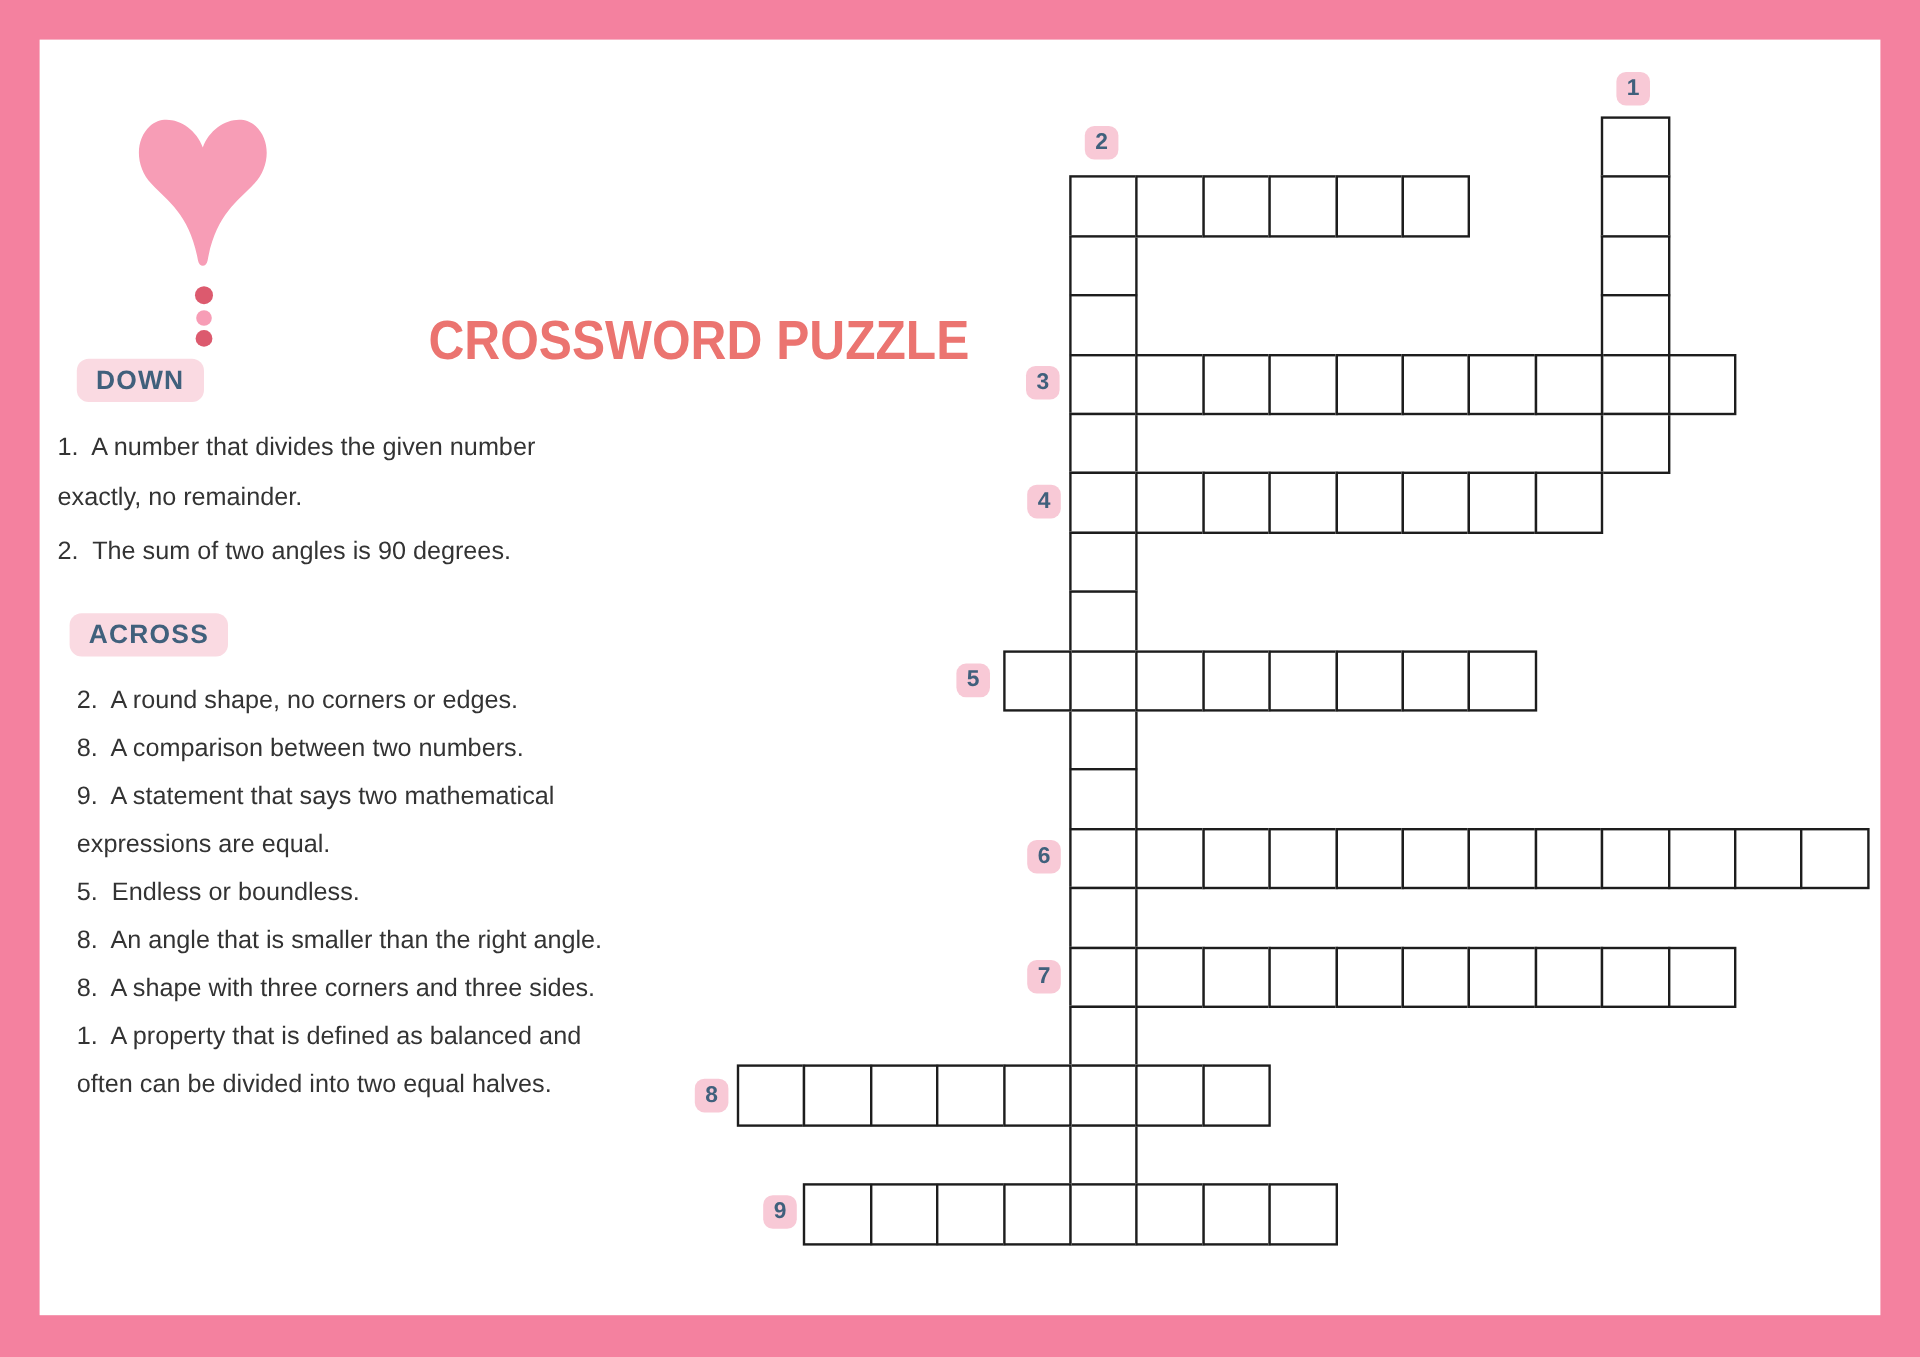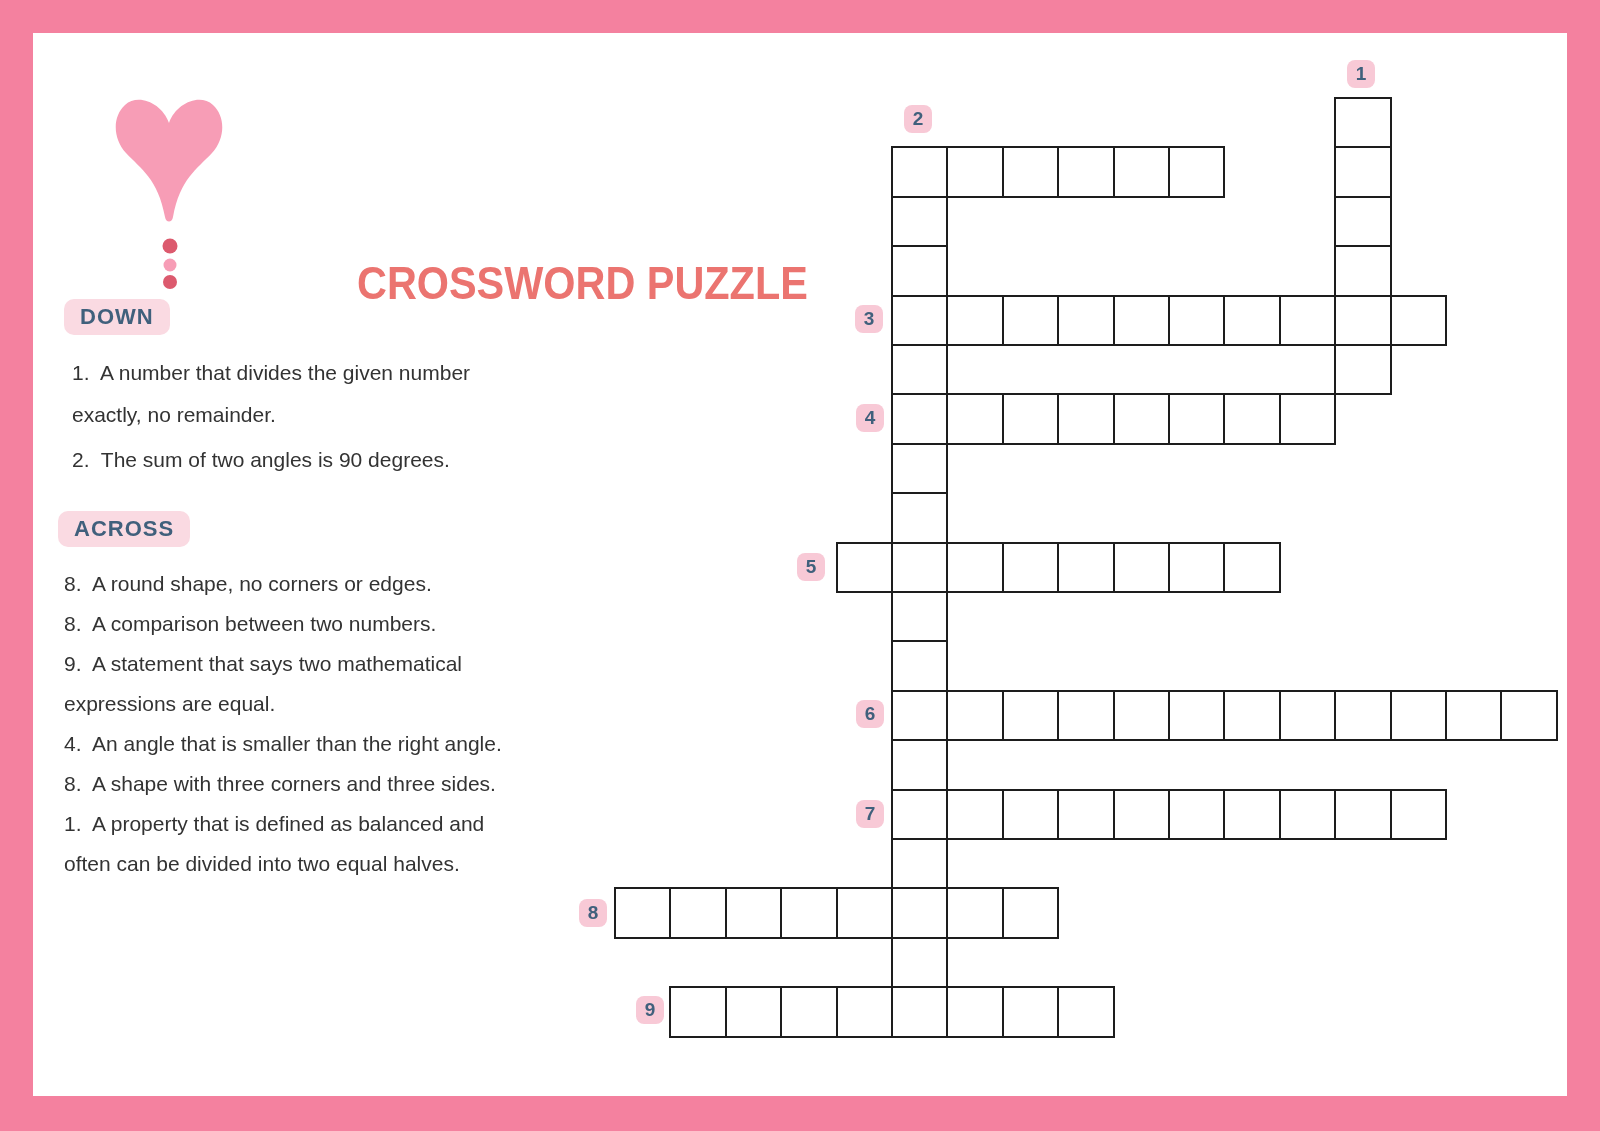--- a/index.html
+++ b/index.html
@@ -15,21 +15,21 @@
   .page-subtitle{position:absolute;left:337px;top:256px;width:400px;text-align:center;
     font-weight:bold;font-size:46px;color:#eb7470;letter-spacing:0px;
     transform:scaleX(0.9);transform-origin:center;white-space:nowrap;}
 
   
   .pill{position:absolute;display:inline-block;background:#fadae2;border-radius:10px;
     padding:5px 16px;font-size:22px;font-weight:bold;color:#40607c;letter-spacing:1px;}
   #pill-down{left:64px;top:299px;}
   #pill-across{left:58px;top:511px;}
   .clues{position:absolute;width:590px;color:#333;font-size:21px;}
-  #clues-down{left:72px;top:352px;}
+  #clues-down{left:48px;top:352px;}
   #clues-down .clue{line-height:42px;margin-bottom:3px;}
   #clues-across{left:64px;top:564px;}
   #clues-across .clue{line-height:40px;}
   .clue{white-space:pre-wrap;}
 
   
   .cell{position:absolute;box-sizing:border-box;background:#fff;border:2px solid #1d1d1d;}
   .badge{position:absolute;width:28px;height:28px;border-radius:8px;background:#f8c9d6;
     color:#40607c;font-size:19px;font-weight:bold;display:flex;align-items:center;
     justify-content:center;}
@@ -60,25 +60,26 @@
 
   <div class="pill" id="pill-down">DOWN</div>
   <div class="clues" id="clues-down">
       <div class="clue">1.  A number that divides the given number
 exactly, no remainder.</div>
       <div class="clue">2.  The sum of two angles is 90 degrees.</div>
     </div>
 
   <div class="pill" id="pill-across">ACROSS</div>
   <div class="clues" id="clues-across">
-      <div class="clue">8.  A round shape, no corners or edges.</div>
+      <div class="clue">2.  A round shape, no corners or edges.</div>
       <div class="clue">8.  A comparison between two numbers.</div>
       <div class="clue">9.  A statement that says two mathematical
 expressions are equal.</div>
-      <div class="clue">4.  An angle that is smaller than the right angle.</div>
+      <div class="clue">5.  Endless or boundless.</div>
+      <div class="clue">8.  An angle that is smaller than the right angle.</div>
       <div class="clue">8.  A shape with three corners and three sides.</div>
       <div class="clue">1.  A property that is defined as balanced and
 often can be divided into two equal halves.</div>
     </div>
 
   <div id="grid-layer">
       <div class="cell" style="left: 1334.2px; top: 97px; width: 57.4px; height: 51.4px;"></div>
       <div class="cell" style="left: 1334.2px; top: 146.4px; width: 57.4px; height: 51.4px;"></div>
       <div class="cell" style="left: 1334.2px; top: 195.8px; width: 57.4px; height: 51.4px;"></div>
       <div class="cell" style="left: 1334.2px; top: 245.2px; width: 57.4px; height: 51.4px;"></div>

